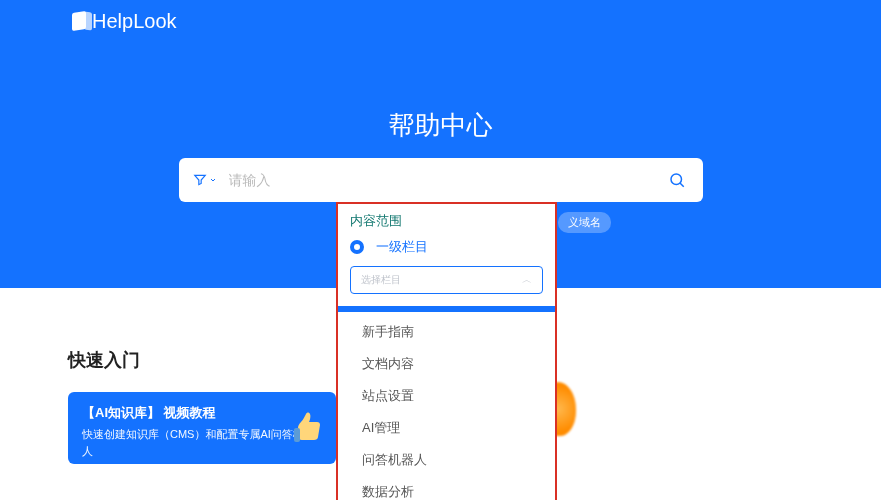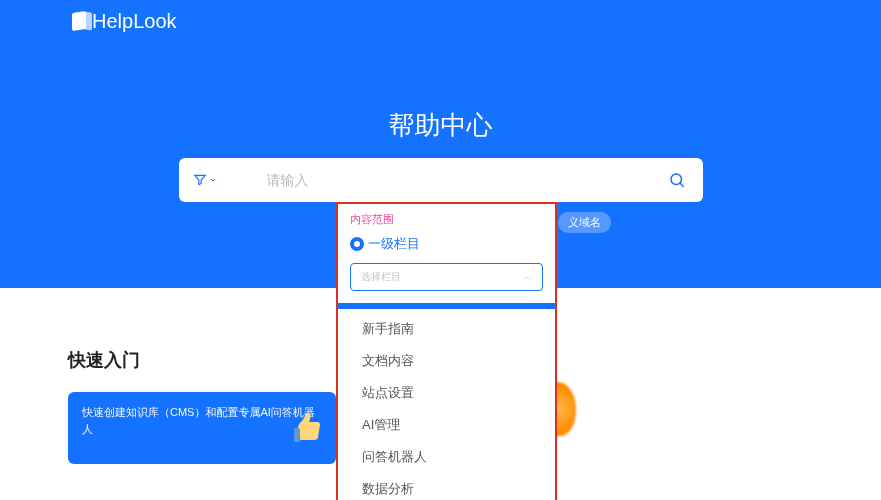--- a/index.html
+++ b/index.html
@@ -7,28 +7,28 @@
 .hero { background: #1472ff; height: 288px; position: relative; }
 .logo { position: absolute; top: 10px; left: 72px; display: flex; align-items: center; color: #fff; }
 .logo-icon { width: 20px; height: 20px; position: relative; }
 .logo-icon::before { content: ''; position: absolute; width: 14px; height: 18px; background: #fff; border-radius: 2px; left: 0; transform: skewY(-8deg); }
 .logo-icon::after { content: ''; position: absolute; width: 8px; height: 18px; background: rgba(255,255,255,0.7); border-radius: 2px; right: 0; transform: skewY(8deg); }
 .logo-text { font-size: 20px; font-weight: 500; }
 .hero-title { position: absolute; top: 108px; left: 50%; transform: translateX(-50%); color: #ffffff; font-size: 26px; font-weight: 500; }
 .search-container { position: absolute; top: 158px; left: 50%; transform: translateX(-50%); width: 524px; }
 .search-box { background: #fff; border-radius: 6px; height: 44px; display: flex; align-items: center; padding: 0 14px; gap: 12px; }
 .filter-icon { color: #1472ff; font-size: 14px; display: flex; align-items: center; gap: 2px; cursor: pointer; }
-.search-input { flex: 1; border: none; outline: none; font-size: 14px; color: #333; margin-left: 38px; }
+.search-input { flex: 1; border: none; outline: none; font-size: 14px; color: #333; }
 .search-input::placeholder { color: #bbb; }
 .search-btn { width: 24px; height: 24px; display: flex; align-items: center; justify-content: center; color: #1472ff; cursor: pointer; }
 .tags { position: absolute; top: 212px; left: 558px; display: flex; gap: 25px; }
 .tag { background: rgba(255,255,255,0.28); color: #fff; font-size: 11px; padding: 3px 10px; border-radius: 10px; }
 .dropdown-panel { position: absolute; top: 202px; left: 336px; width: 221px; background: #fff; border: 2px solid #d93025; z-index: 20; padding: 8px 12px 0; }
-.panel-label { font-size: 11px; color: #ec4899; margin-bottom: 8px; }
-.radio-row { display: flex; align-items: center; gap: 4px; margin-bottom: 10px; }
+.panel-label { font-size: 13px; color: #0f766e; margin-bottom: 8px; }
+.radio-row { display: flex; align-items: center; gap: 12px; margin-bottom: 10px; }
 .radio { width: 14px; height: 14px; border-radius: 50%; border: 4px solid #1472ff; background: #fff; }
 .radio-label { font-size: 13px; color: #1472ff; }
 .select-box { border: 1px solid #1472ff; border-radius: 4px; height: 28px; display: flex; align-items: center; justify-content: space-between; padding: 0 10px; margin-bottom: 12px; }
 .select-ph { font-size: 10px; color: #c0c4cc; }
 .select-chev { color: #c0c4cc; font-size: 10px; }
 .blue-bar { height: 6px; background: #1472ff; margin: 0 -12px 4px; }
 .opt-list { margin: 0 -12px; }
 .opt { font-size: 13px; color: #555; padding: 7px 24px; cursor: pointer; }
 .content { padding: 60px 68px 0; }
 .section-title { font-size: 18px; font-weight: 600; color: #222; margin-bottom: 20px; }
@@ -89,20 +89,21 @@
     <div class="opt">AI管理</div>
     <div class="opt">问答机器人</div>
     <div class="opt">数据分析</div>
 
   </div>
 </div>
 
 <div class="content">
   <div class="section-title">快速入门</div>
   <div class="card">
+    <div class="card-title">【AI知识库】 视频教程</div>
     <div class="card-desc">快速创建知识库（CMS）和配置专属AI问答机器人</div>
     <svg class="thumb" viewBox="0 0 36 36">
         <path fill="#ffd67a" d="M8 18c0-2 1-4 3-6s4-6 5-8 3-2 4 0 0 6-1 8h8c2 0 3 1 3 3l-2 12c0 2-2 3-4 3H12c-2 0-4-2-4-4v-8z"></path>
         <rect fill="#5b9bd5" x="4" y="18" width="6" height="14" rx="2"></rect>
       </svg>
   </div>
 </div>
 <div class="card2-glow"></div>
 
 </body></html>

